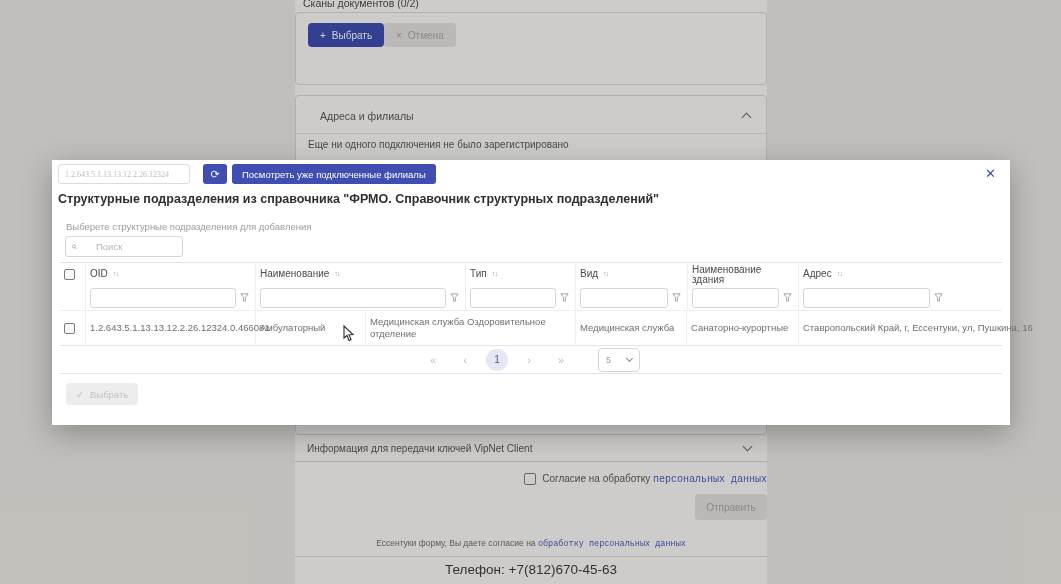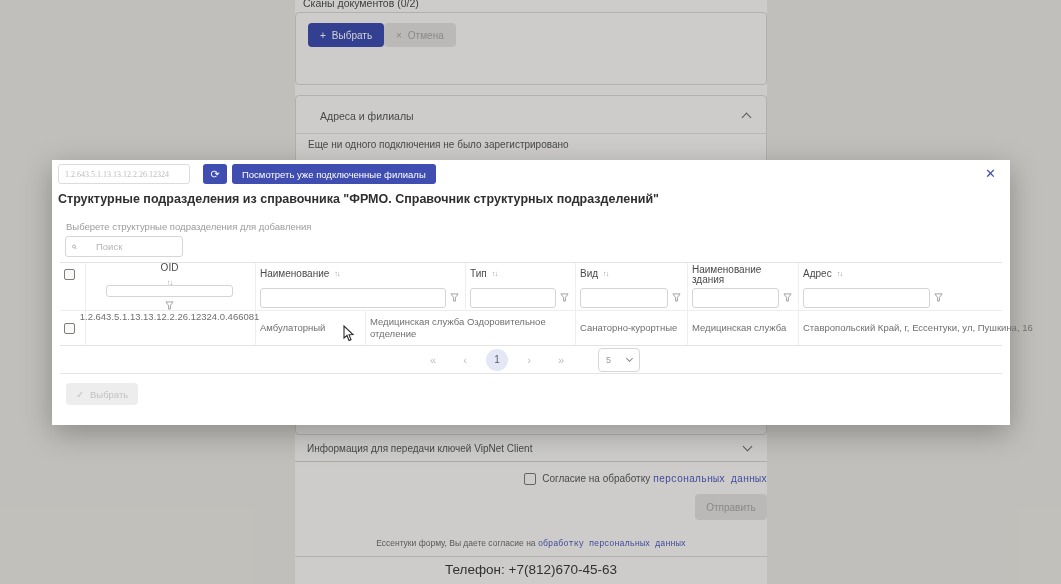--- a/index.html
+++ b/index.html
@@ -47,21 +47,21 @@
   .modal-title { position:absolute; left:6px; top:32px; font-size:12.5px; font-weight:bold; color:#2f2f2f; }
   .modal-subtitle { position:absolute; left:6px; top:61px; font-size:9.5px; color:#9b9b9b;margin-left:8px; }
   .search-box { position:absolute; left:13px; top:76px; width:118px; height:21px; border:1px solid #d6d6d6; border-radius:3px; display:flex; align-items:center; gap:19px; padding:0 6px; }
   .search-box input { border:none; outline:none; width:80px; font-size:9.5px; color:#666; font-family:inherit; }
   .search-box input::placeholder { color:#b5b5b5; }
 
   
   .tbl { position:absolute; left:8px; top:102px; width:942px; border-top:1px solid #e4e4e4; }
   .trow { display:flex; width:100%; }
   .c-cb { width:26px; flex:none; display:flex; align-items:center; justify-content:flex-start; padding-left:2px; }
-  .c0 { width:170px;flex-direction:column; } .c1 { width:210px; } .c2 { width:110px; } .c3 { width:112px; } .c4 { width:111px; } .c5 { flex:1; }
+  .c0 { width:170px; } .c1 { width:210px; } .c2 { width:110px; } .c3 { width:112px; } .c4 { width:111px; } .c5 { flex:1; }
   .cell { flex:none; padding:0 6px 0 4px; border-right:1px solid #efefef; }
   .cell:last-child { border-right:none; }
   .head-row { height:22px; }
   .head-row .cell { display:flex; align-items:center; gap:5px; font-size:10px; color:#4a4a4a; line-height:10px; }
   .head-row .c4 { flex-wrap:wrap; padding-top:2px; }
   .sort { font-size:7.5px; color:#9e9e9e; letter-spacing:-1px; }
   .filter-row { height:26px; border-bottom:1px solid #ededed; }
   .filter-row .cell { display:flex; align-items:center; gap:4px; }
   .filter-input { flex:1; height:20px; border:1px solid #d4d4d4; border-radius:3px; min-width:0; font-family:inherit; font-size:9px; padding:0 4px; }
   .data-row { border-bottom:1px solid #e4e4e4; min-height:35px; }
@@ -219,22 +219,22 @@
       </div>
     </div>
 
     <div class="trow data-row">
       <div class="c-cb cell">
         <div class="cb" style="width:11px;height:11px;"></div>
       </div>
       <div class="cell c0">1.2.643.5.1.13.13.12.2.26.12324.0.466081</div>
       <div class="cell c2">Амбулаторный</div>
       <div class="cell c1">Медицинская служба Оздоровительное отделение</div>
+      <div class="cell c4">Медицинская служба</div>
       <div class="cell c3">Санаторно-курортные</div>
-      <div class="cell c4">Медицинская служба</div>
       <div class="cell c5">Ставропольский Край, г, Ессентуки, ул, Пушкина, 16</div>
     </div>
 
     <div class="pag-row">
       <button class="pag-btn">«</button>
       <button class="pag-btn">‹</button>
       <div class="pag-current">1</div>
       <button class="pag-btn">›</button>
       <button class="pag-btn">»</button>
       <div class="page-size">

